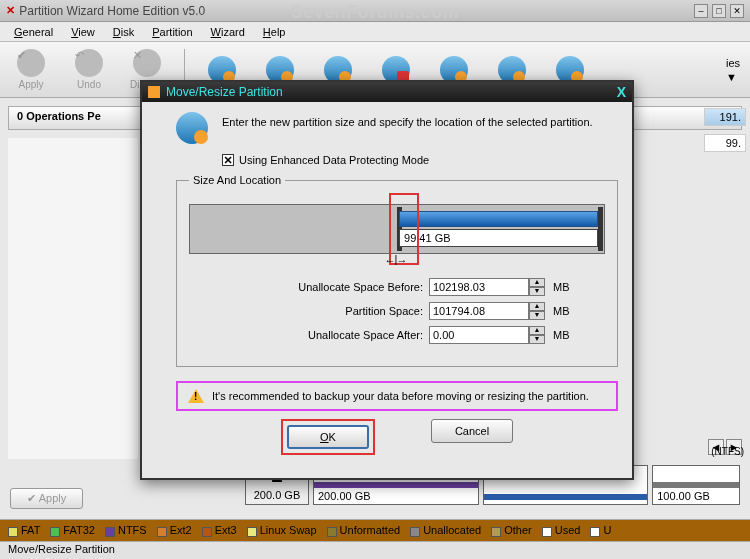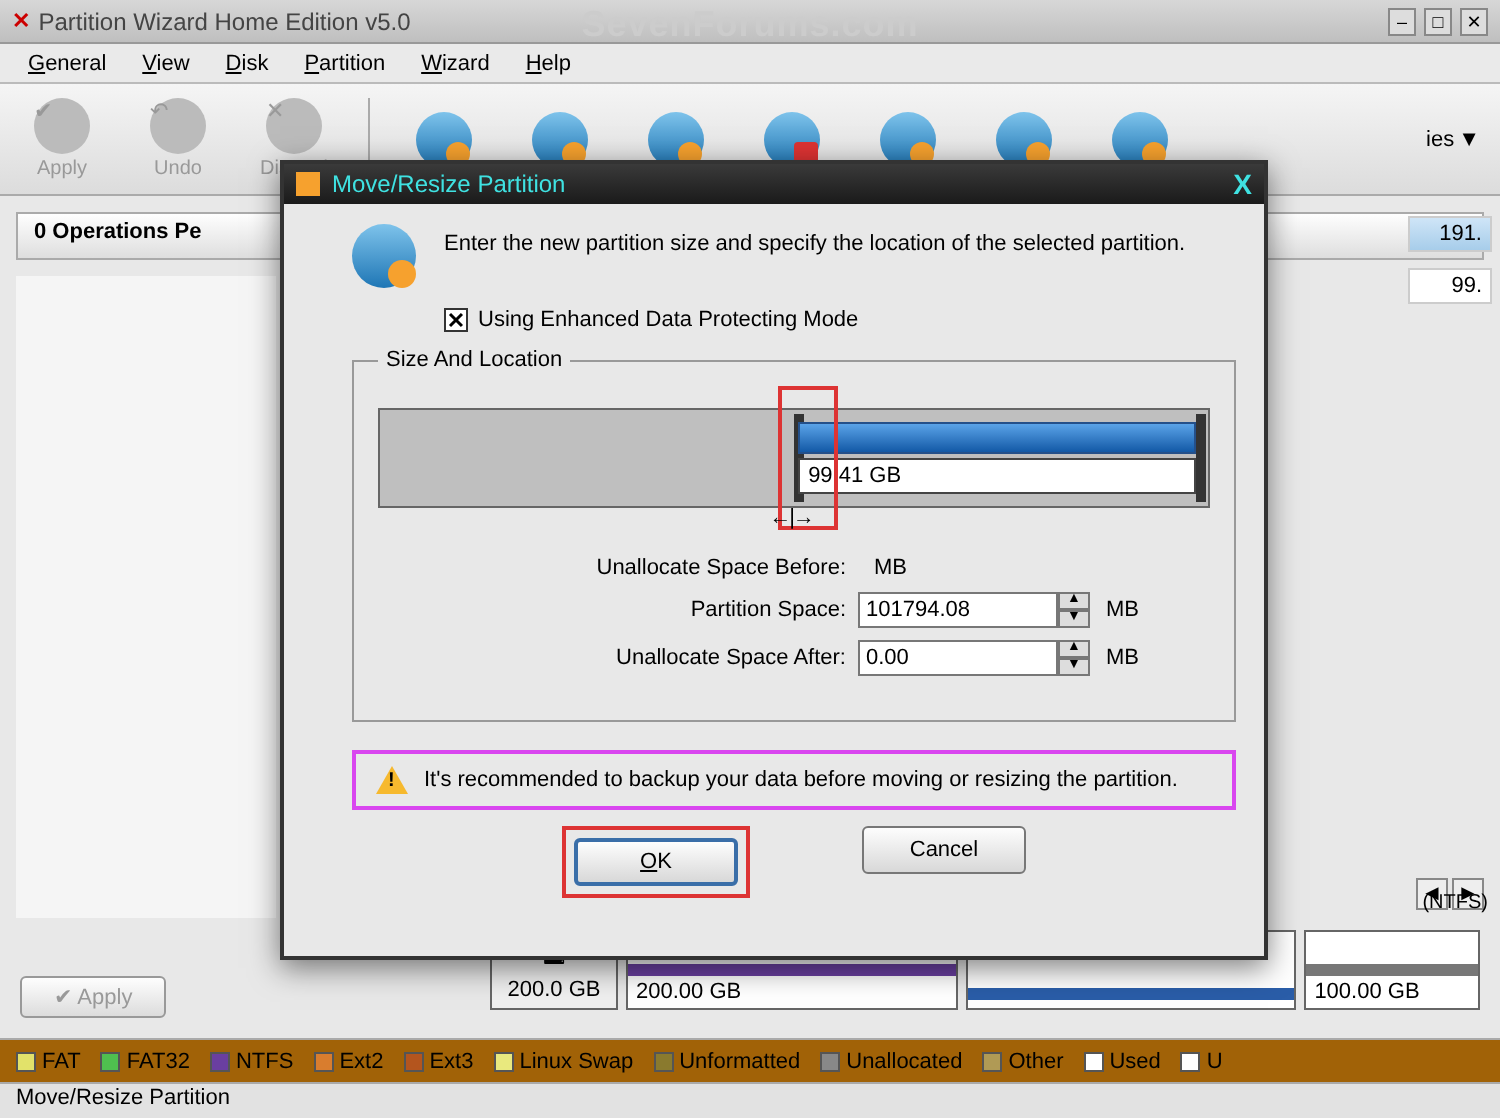--- a/index.html
+++ b/index.html
@@ -133,21 +133,21 @@
     </div>
   <div class="tbtn c-blue c-orange">
       <div class="tb-ic"></div>
     </div>
   <div class="tbtn c-blue c-orange">
       <div class="tb-ic"></div>
     </div>
   <div class="tbtn c-blue c-orange">
       <div class="tb-ic"></div>
     </div>
-  <div style="margin-left:auto;display:flex;flex-direction:row;align-items:flex-start;gap:2px;">
+  <div style="margin-left:auto;display:flex;flex-direction:column;align-items:flex-start;gap:2px;">
     <span>ies</span>
     <span>▼</span>
   </div>
 </div>
 
 <div class="mainarea">
   <div class="opsbar">0 Operations Pe</div>
   <div class="sidepanel"></div>
   <div class="rightcol">
      <div class="cell" style="background:linear-gradient(to bottom,#cfe5f7,#a7cdea);">191.</div>
@@ -217,20 +217,27 @@
         <div class="handle left"></div>
         <div class="part-used"></div>
         <div class="part-free">99.41 GB</div>
         <div class="handle right"></div>
         <div class="slider-highlight"></div>
         <div class="arrows">←|→</div>
       </div>
       <div style="height:18px;"></div>
       <div class="fieldrow">
         <label>Unallocate Space Before:</label>
+        <div class="spinner">
+          <input value="102198.03" style="">
+          <div class="sp-btns">
+              <span>▲</span>
+              <span>▼</span>
+            </div>
+        </div>
         <span class="unit">MB</span>
       </div>
       <div class="fieldrow">
         <label>Partition Space:</label>
         <div class="spinner">
           <input value="101794.08" style="">
           <div class="sp-btns">
               <span>▲</span>
               <span>▼</span>
             </div>

